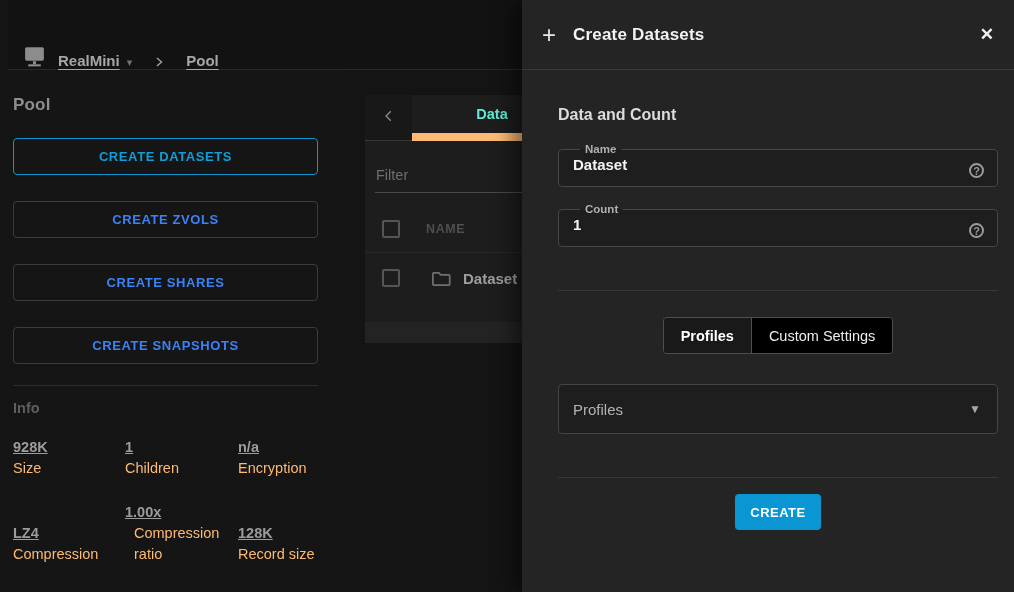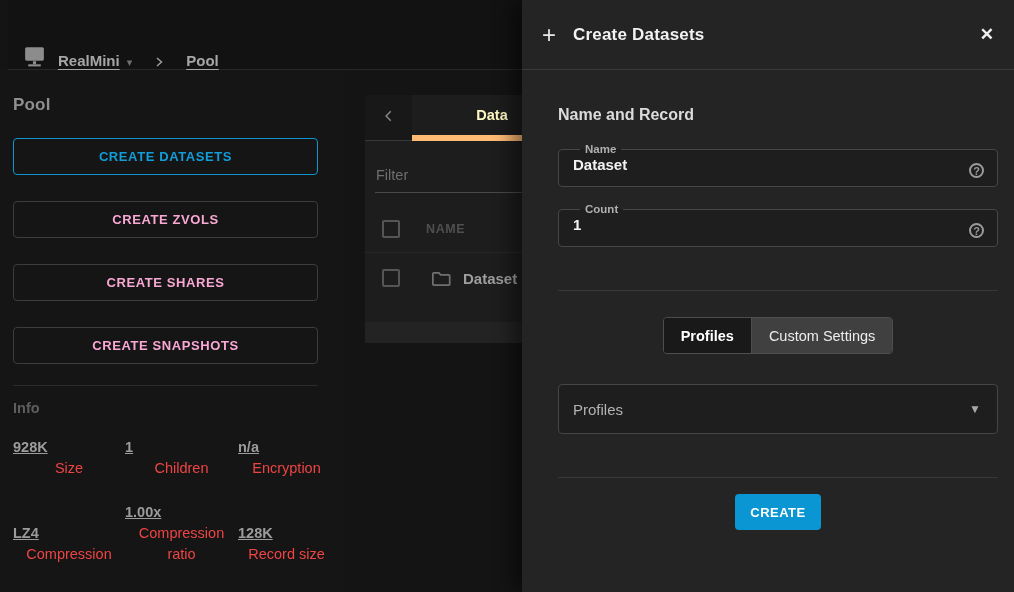--- a/index.html
+++ b/index.html
@@ -13,39 +13,39 @@
   .topbar .sysicon { display:flex; margin-right:11px; }
   .crumb-link { color:#a6a6a6; font-size:15px; font-weight:700; text-decoration:underline;
                 text-underline-offset:3px; cursor:pointer; }
   .caret { color:#6f6f6f; font-size:11px; margin-left:7px; }
   .crumb-sep { display:flex; margin:0 21px; }
 
   
   .sidebar { position:absolute; left:0; top:70px; width:345px; height:522px; background:#151515; z-index:1; }
   .sidebar h1 { margin:25px 0 0 13px; font-size:17px; font-weight:700; color:#8f8f8f; letter-spacing:.2px; }
   .side-btn { display:block; width:305px; height:37px; margin:26px 0 0 13px; background:transparent;
-              border:1px solid #3c3c3c; border-radius:4px; color:#f9a8d4; font-family:inherit;
+              border:1px solid #3c3c3c; border-radius:4px; color:#3b82f6; font-family:inherit;
               font-size:13px; font-weight:700; letter-spacing:.6px; cursor:pointer; }
   .side-btn:first-of-type { margin-top:23px; }
   .side-btn.primary { border-color:#0e94cf; color:#119dd9; }
   .side-divider { border-top:1px solid #2c2c2c; margin:21px 27px 0 13px; }
   .info-title { margin:14px 0 0 13px; font-size:14.5px; font-weight:600; color:#5e5e5e; }
   .stats { display:grid; grid-template-columns:112px 113px auto; row-gap:23px; margin:21px 10px 0 13px;
            align-items:end; }
   .stat .v { font-size:14.5px; font-weight:700; color:#9c9c9c; line-height:21px;text-decoration:underline; }
-  .stat .l { font-size:14.5px; color:#ef4444; line-height:21px;text-align:center; }
+  .stat .l { font-size:14.5px; color:#fdba74; line-height:21px; }
 
   
   .main { position:absolute; left:345px; top:70px; width:700px; height:522px; background:#141414; z-index:1; }
   .card { position:absolute; left:20px; top:25px; right:0; height:248px; background:#1d1d1d; }
   .tabbar { position:relative; height:46px; display:flex; }
   .tab-paginator { width:47px; height:46px; background:#181818; border-bottom:1px solid #383838;
                    display:flex; align-items:center; justify-content:center; cursor:pointer; }
   .tab { width:160px; height:46px; display:flex; align-items:center; justify-content:center;
-         color:#fef9c3; font-size:14.5px; font-weight:700; border-bottom:6px solid #fdba74; cursor:pointer; }
+         color:#5eead4; font-size:14.5px; font-weight:700; border-bottom:8px solid #fdba74; cursor:pointer; }
   .filter-wrap { margin:26px 0 0 10px; }
   .filter-input { display:block; width:calc(100% - 10px); background:transparent; border:none;
                   border-bottom:1px solid #4a4a4a; color:#cfcfcf; font-family:inherit; font-size:14.5px;
                   padding:0 0 9px 1px; outline:none; }
   .filter-input::placeholder { color:#6e6e6e; }
   .trow { display:flex; align-items:center; }
   .thead { margin-top:13px; height:47px; border-bottom:1px solid #272727; }
   .tbody-row { height:50px; }
   .cbx { width:18px; height:18px; border:2px solid #555; border-radius:2px; margin-left:17px;
          flex:0 0 auto; cursor:pointer; background:transparent; }
@@ -71,21 +71,21 @@
   .fval { display:block; width:calc(100% - 36px); background:transparent; border:none; outline:none;
           color:#f2f2f2; font-family:inherit; font-size:15px; font-weight:700; padding:1px 0 0; }
   .help { position:absolute; right:13px; top:8px; width:15px; height:15px; border:2px solid #9b9b9b;
           border-radius:50%; color:#9b9b9b; font-size:11px; font-weight:700; display:flex;
           align-items:center; justify-content:center; cursor:pointer; }
   .body-divider { border-top:1px solid #383838; margin-top:43px; }
   .toggle-row { display:flex; justify-content:center; margin-top:26px; }
   .toggle-group { display:flex; border:1px solid #4e4e4e; border-radius:4px; overflow:hidden; }
   .seg { height:35px; display:flex; align-items:center; padding:0 17px; font-size:14.5px; cursor:pointer; }
   .seg.active { background:#191919; color:#fff; font-weight:700; }
-  .seg.idle { background:#404040; color:#ececec; font-weight:500; border-left:1px solid #4e4e4e; }
+  .seg.idle { background:#000000; color:#ececec; font-weight:500; border-left:1px solid #4e4e4e; }
   .select { position:relative; margin-top:30px; height:50px; background:#1e1e1e; border:1px solid #454545;
             border-radius:4px; display:flex; align-items:center; padding:0 16px 0 14px; cursor:pointer; }
   .select .sel-label { color:#b3b3b3; font-size:15px; font-weight:500; }
   .select .sel-caret { margin-left:auto; color:#a8a8a8; font-size:12px; }
   .drawer-actions { display:flex; justify-content:center; margin-top:16px; }
   .create-btn { width:86px; height:36px; background:#0a96d2; border:none; border-radius:4px;
                 color:#fff; font-family:inherit; font-size:13px; font-weight:700; letter-spacing:.5px;
                 cursor:pointer; }
 </style>
 </head>
@@ -181,21 +181,21 @@
     </div>
   </div>
 
   <div class="drawer">
     <div class="drawer-header">
       <span class="plus-ic">+</span>
       <span class="drawer-title">Create Datasets</span>
       <span class="close-ic">✕</span>
     </div>
     <div class="drawer-body">
-      <div class="section-title">Name and Record</div>
+      <div class="section-title">Data and Count</div>
 
       <fieldset class="ofield">
         <legend>Name</legend>
         <input class="fval" type="text" value="Dataset" style="">
         <span class="help">?</span>
       </fieldset>
 
       <fieldset class="ofield gap">
         <legend>Count</legend>
         <input class="fval" type="text" value="1" style="">

